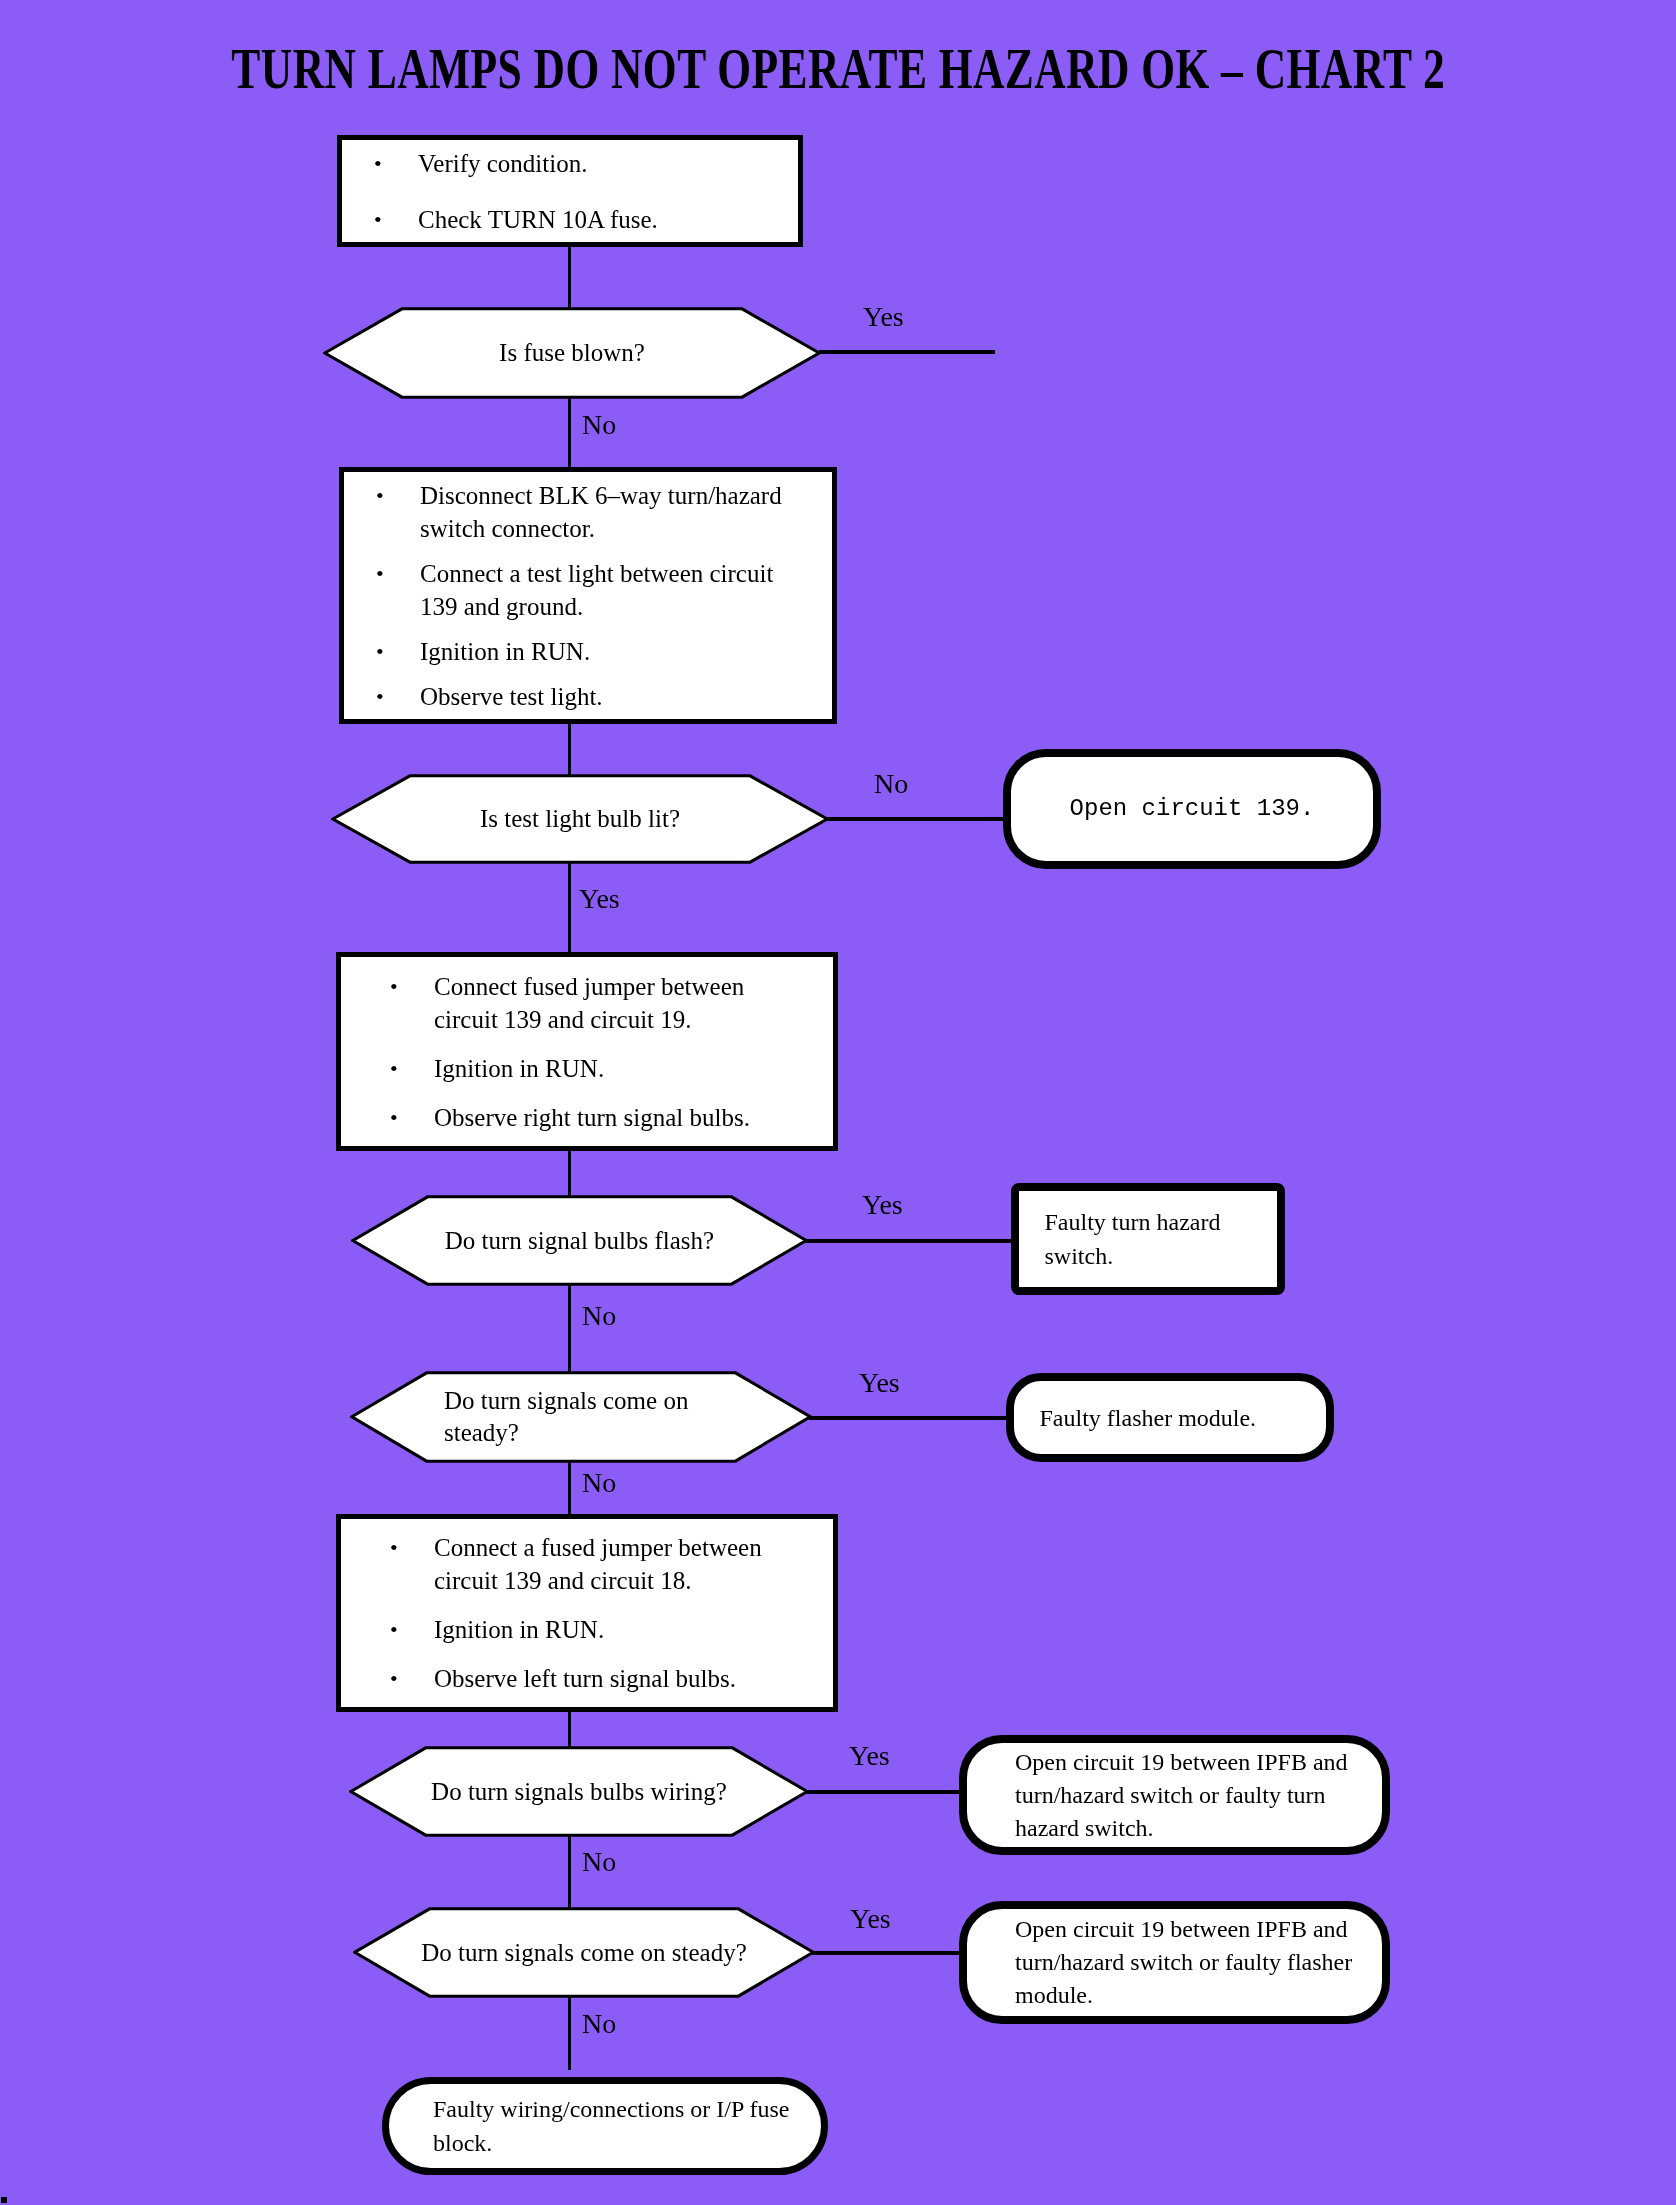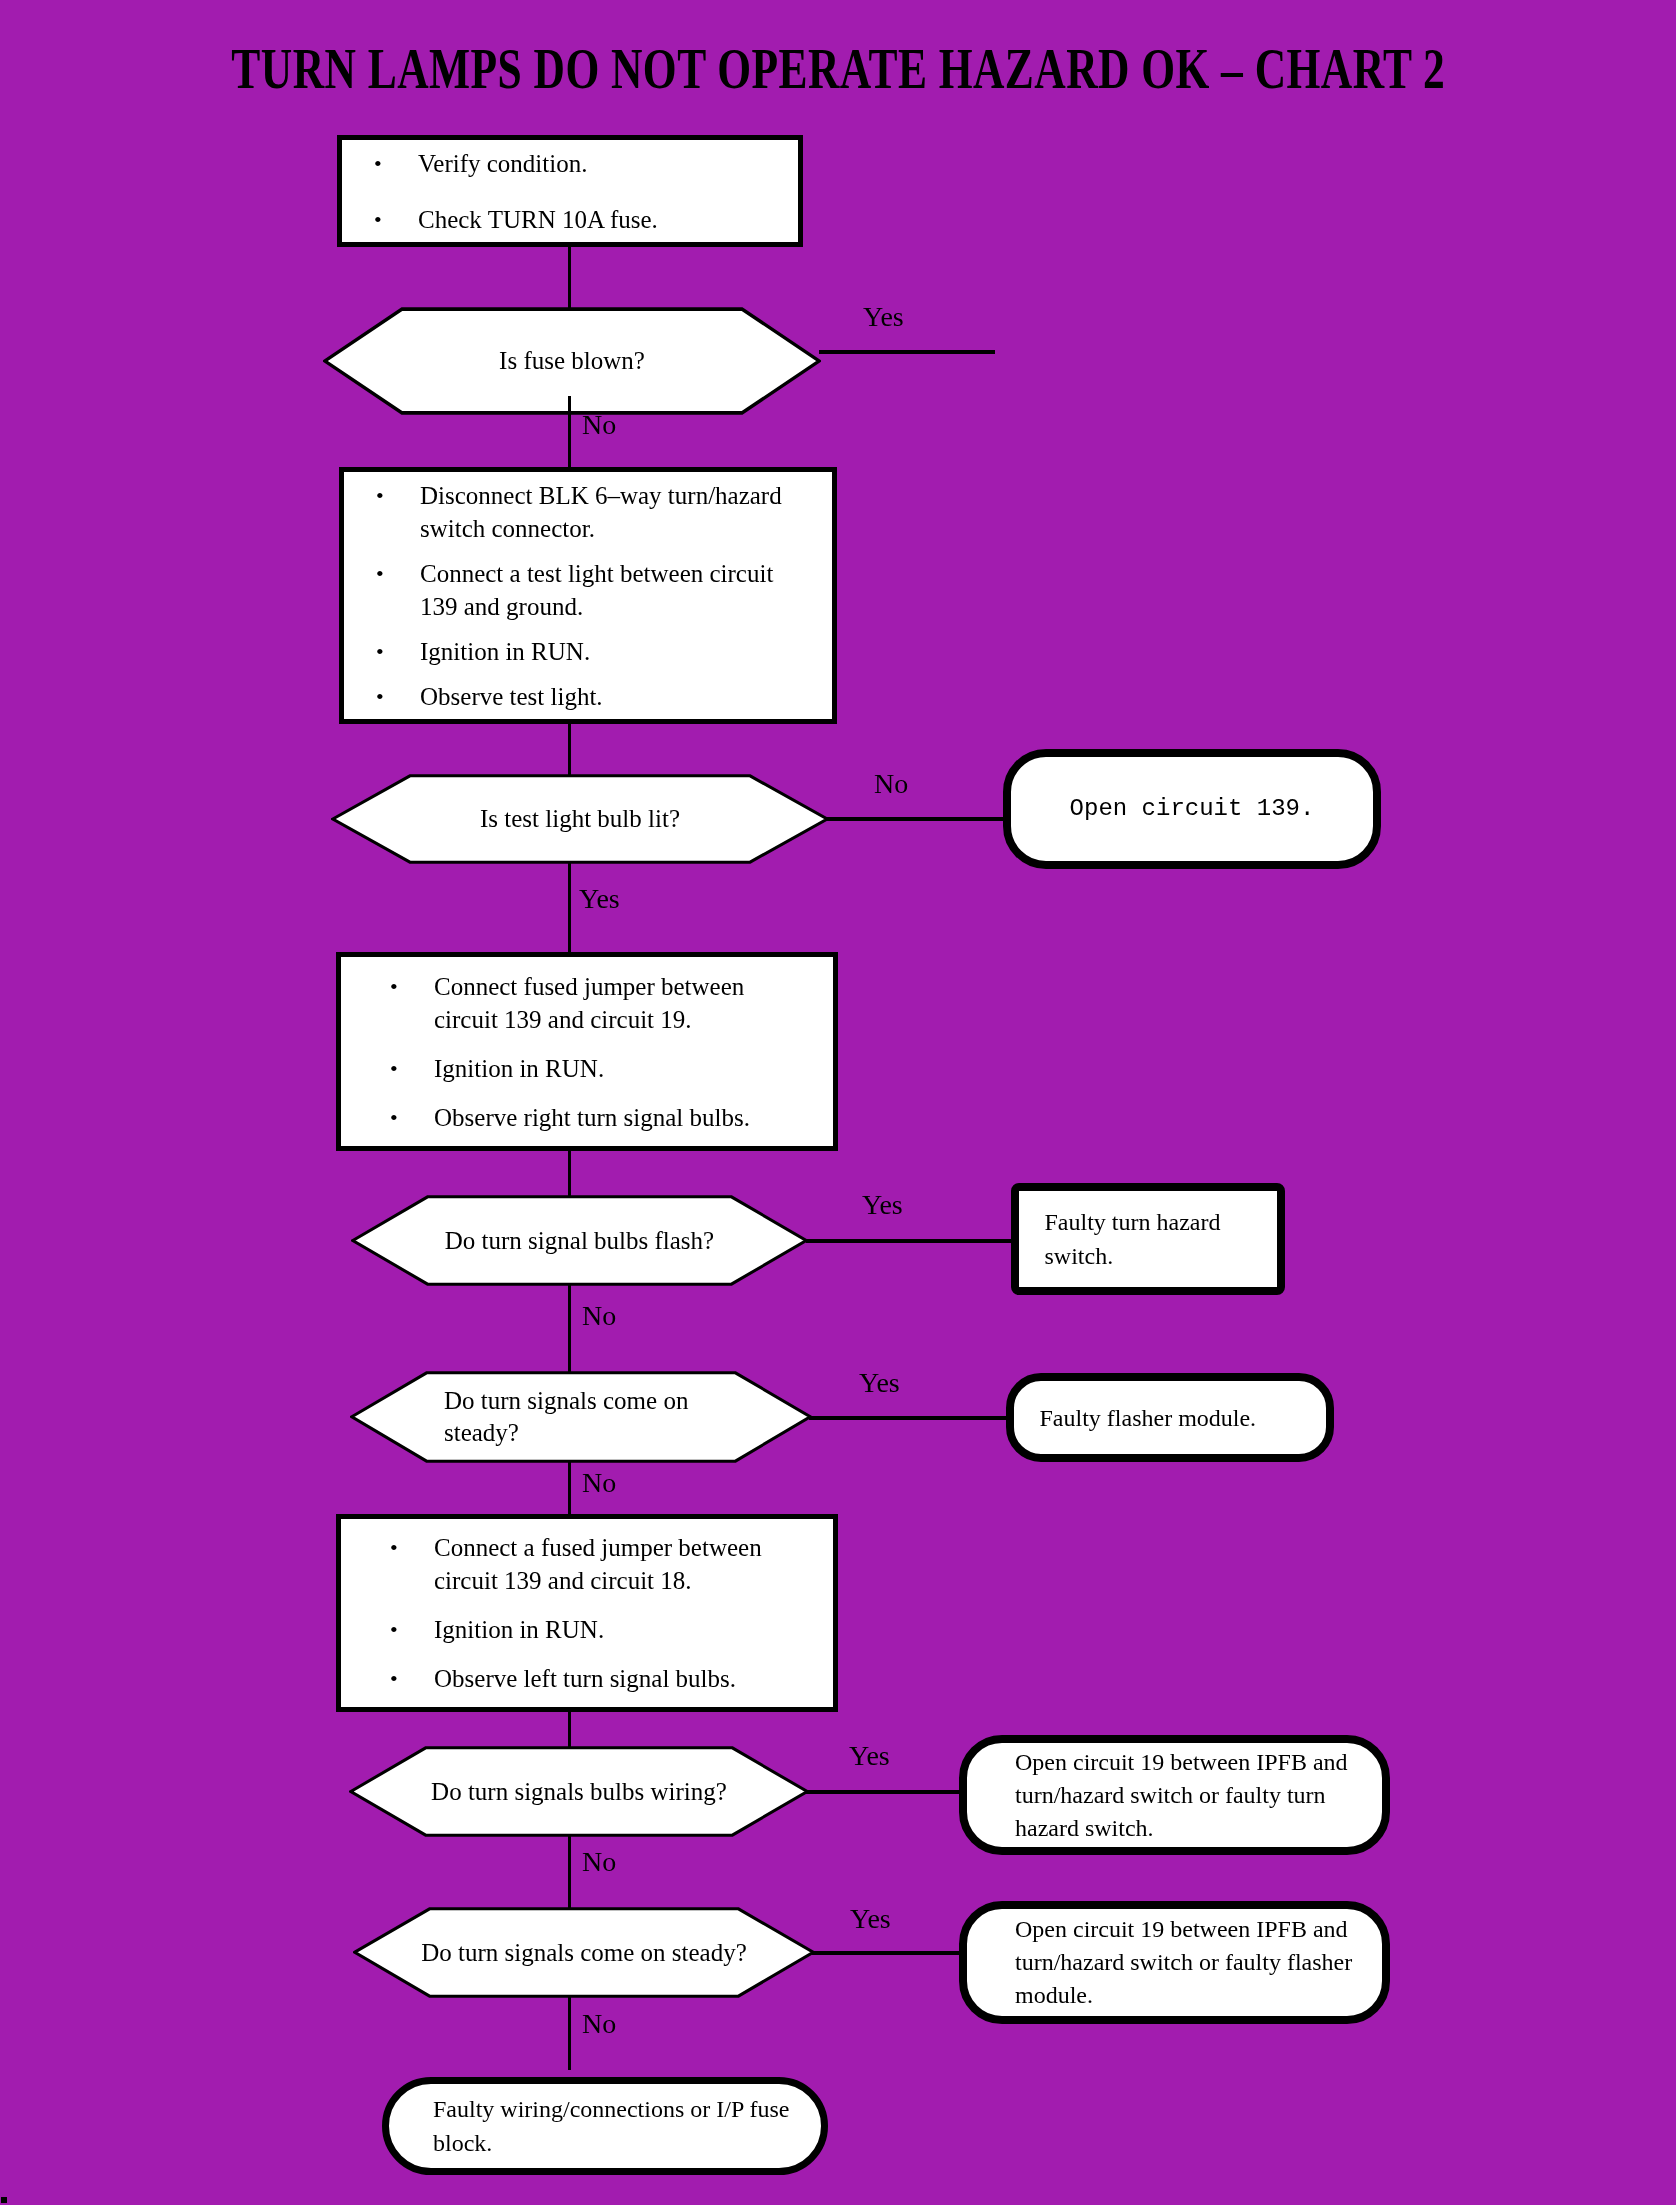--- a/index.html
+++ b/index.html
@@ -1,17 +1,17 @@
 <!DOCTYPE html>
 <html style="font-size:9.7px"><head>
 <meta charset="utf-8">
 <style>
   html,body{margin:0;padding:0;background:#888;}
   #canvas{
-    position:relative;width:1676px;height:2205px;background:#a21caf;
+    position:relative;width:1676px;height:2205px;background:#8b5cf6;
     font-family:"Liberation Serif","DejaVu Serif",serif;color:#000;
     overflow:hidden;
   }
   
   .title-wrap{position:absolute;left:0;top:35px;width:100%;text-align:center;}
   .title{display:inline-block;font-weight:bold;font-size:58px;white-space:nowrap;
          transform:scaleX(0.75);transform-origin:center;letter-spacing:0.6px;}
   
   .abox{position:absolute;background:#fff;border:5.5px solid #000;box-sizing:border-box;
         display:flex;flex-direction:column;justify-content:center;padding-right:12px;}
@@ -54,21 +54,21 @@
       <span class="atext">Verify condition.</span>
     </div>
     <div class="arow">
       <span class="bull">•</span>
       <span class="atext">Check TURN 10A fuse.</span>
     </div>
   </div>
 
   <div class="vline" style="left:568px;top:246px;height:63px;"></div>
 
-  <div class="hex" style="left:323px;top:307px;width:498px;height:108px;">
+  <div class="hex" style="left:323px;top:307px;width:498px;height:92px;">
     <svg viewBox="0 0 820 152" preserveAspectRatio="none">
       <polygon points="3,76 130,3 690,3 817,76 690,149 130,149" fill="#ffffff" stroke="#000000" stroke-width="5"></polygon>
     </svg>
     <div class="hex-text">
       <span>Is fuse blown?</span>
     </div>
   </div>
   <div class="hline" style="left:819px;top:350px;width:176px;"></div>
   <div class="lbl" style="left:863px;top:303px;">Yes</div>
   <div class="vline" style="left:568px;top:396px;height:73px;"></div>

